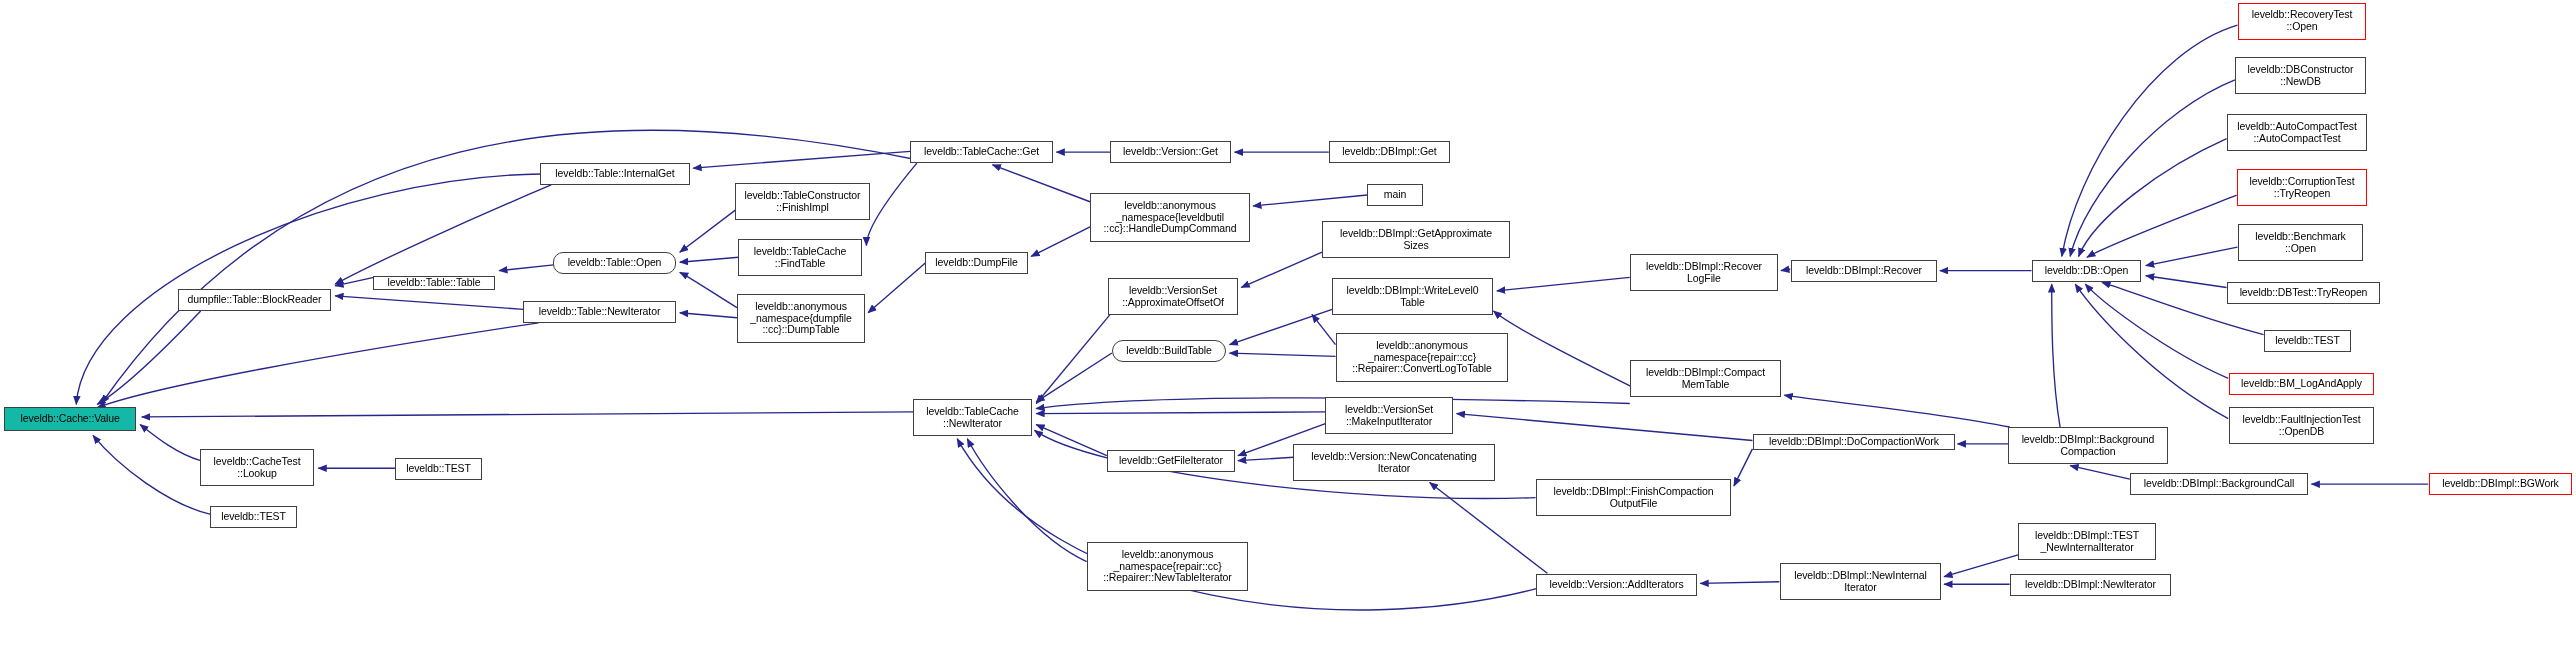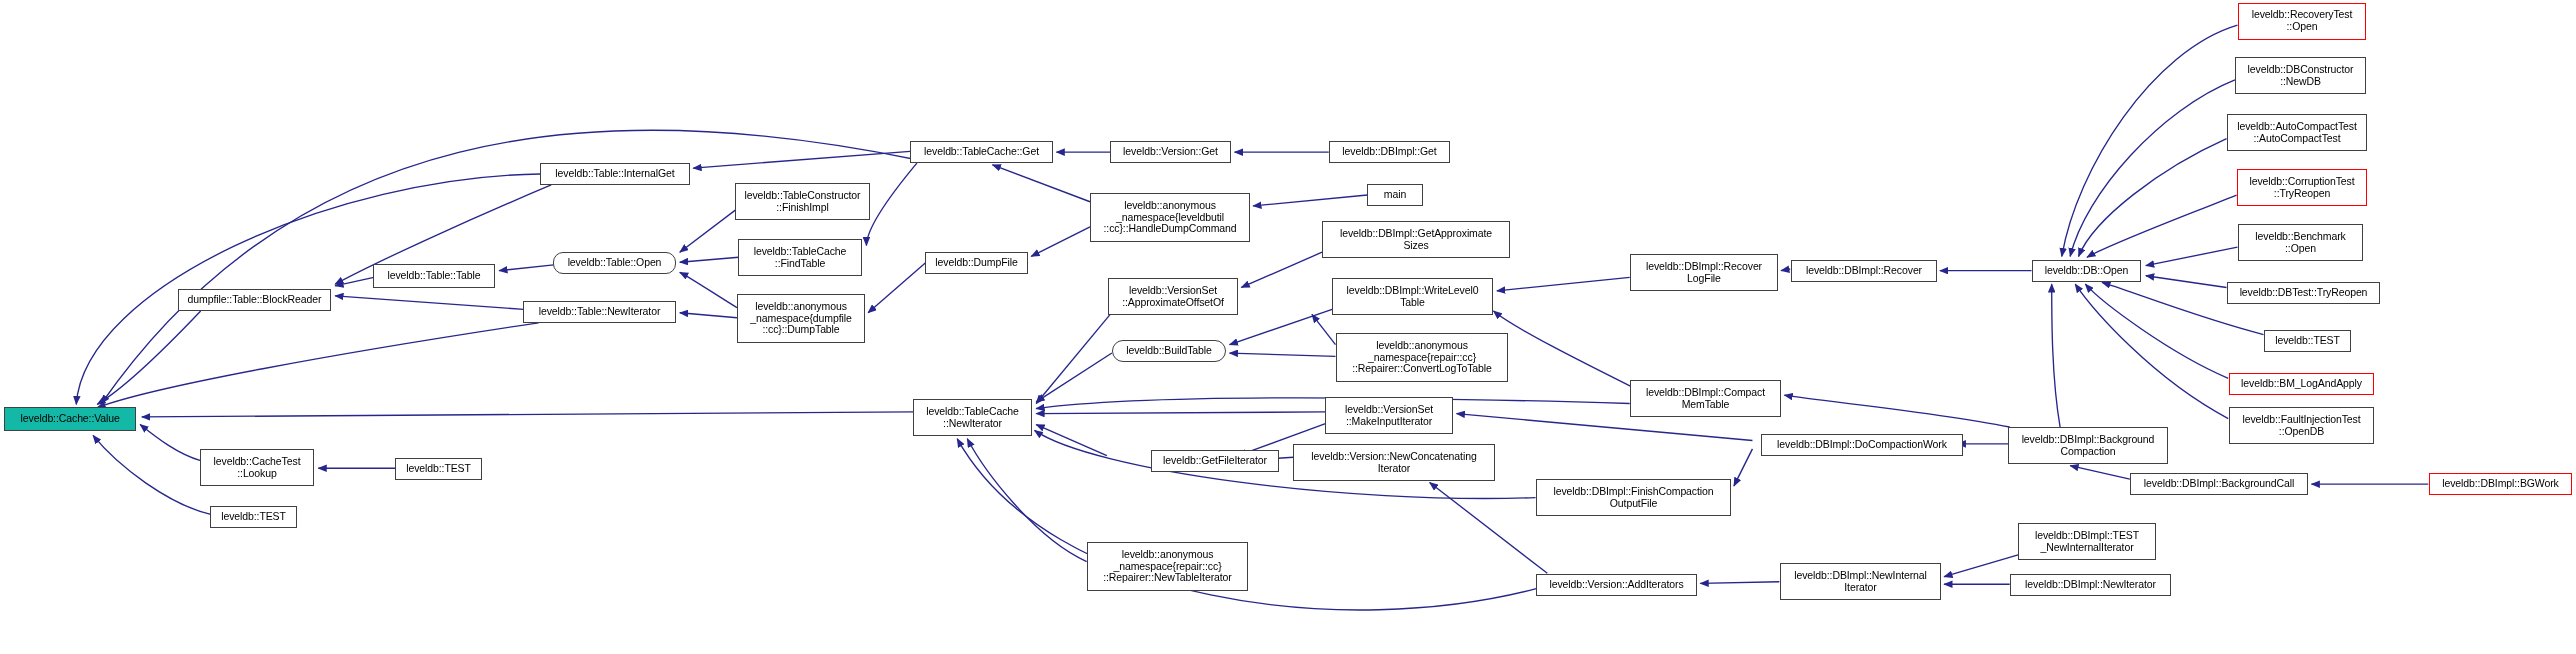--- a/index.html
+++ b/index.html
@@ -112,21 +112,21 @@
         <path d="M 1090,190 C 700,110 350,150 120,480" marker-end="url(#arrow)"></path>
       </g>
   </svg>
   <div id="node-layer">
       <div class="node root" style="left: 4.2px; top: 407px; width: 132px; height: 24.4px;">leveldb::Cache::Value</div>
       <div class="node" style="left: 200px; top: 449px; width: 114px; height: 37px;">leveldb::CacheTest
 ::Lookup</div>
       <div class="node" style="left: 395px; top: 458px; width: 87px; height: 22px;">leveldb::TEST</div>
       <div class="node" style="left: 210px; top: 506px; width: 87px; height: 22px;">leveldb::TEST</div>
       <div class="node" style="left: 178px; top: 289px; width: 153px; height: 22px;">dumpfile::Table::BlockReader</div>
-      <div class="node" style="left: 373px; top: 264px; width: 122px; height: 24px;">leveldb::Table::Table</div>
+      <div class="node" style="left: 373px; top: 276px; width: 122px; height: 14px;">leveldb::Table::Table</div>
       <div class="node" style="left: 540px; top: 163px; width: 150px; height: 22px;">leveldb::Table::InternalGet</div>
       <div class="node" style="left: 553px; top: 252px; width: 123px; height: 22px; border-radius: 10px;">leveldb::Table::Open</div>
       <div class="node" style="left: 523px; top: 301px; width: 153px; height: 22px;">leveldb::Table::NewIterator</div>
       <div class="node" style="left: 735px; top: 183px; width: 135px; height: 37px;">leveldb::TableConstructor
 ::FinishImpl</div>
       <div class="node" style="left: 738px; top: 239px; width: 124px; height: 37px;">leveldb::TableCache
 ::FindTable</div>
       <div class="node" style="left: 737px; top: 294px; width: 128px; height: 49px;">leveldb::anonymous
 _namespace{dumpfile
 ::cc}::DumpTable</div>
@@ -143,36 +143,36 @@
       <div class="node" style="left: 1108px; top: 278px; width: 130px; height: 37px;">leveldb::VersionSet
 ::ApproximateOffsetOf</div>
       <div class="node" style="left: 1332px; top: 278px; width: 161px; height: 37px;">leveldb::DBImpl::WriteLevel0
 Table</div>
       <div class="node" style="left: 1112px; top: 340px; width: 114px; height: 22px; border-radius: 11px;">leveldb::BuildTable</div>
       <div class="node" style="left: 1336px; top: 333px; width: 172px; height: 49px;">leveldb::anonymous
 _namespace{repair::cc}
 ::Repairer::ConvertLogToTable</div>
       <div class="node" style="left: 1630px; top: 254px; width: 148px; height: 37px;">leveldb::DBImpl::Recover
 LogFile</div>
-      <div class="node" style="left: 1630px; top: 380px; width: 151px; height: 37px;">leveldb::DBImpl::Compact
+      <div class="node" style="left: 1630px; top: 360px; width: 151px; height: 37px;">leveldb::DBImpl::Compact
 MemTable</div>
       <div class="node" style="left: 913px; top: 399px; width: 119px; height: 37px;">leveldb::TableCache
 ::NewIterator</div>
       <div class="node" style="left: 1325px; top: 397px; width: 128px; height: 37px;">leveldb::VersionSet
 ::MakeInputIterator</div>
-      <div class="node" style="left: 1107px; top: 450px; width: 128px; height: 22px; margin-left: 44px;">leveldb::GetFileIterator</div>
+      <div class="node" style="left: 1107px; top: 450px; width: 128px; height: 22px;">leveldb::GetFileIterator</div>
       <div class="node" style="left: 1293px; top: 444px; width: 202px; height: 37px;">leveldb::Version::NewConcatenating
 Iterator</div>
       <div class="node" style="left: 1536px; top: 479px; width: 195px; height: 37px;">leveldb::DBImpl::FinishCompaction
 OutputFile</div>
       <div class="node" style="left: 1087px; top: 542px; width: 161px; height: 49px;">leveldb::anonymous
 _namespace{repair::cc}
 ::Repairer::NewTableIterator</div>
       <div class="node" style="left: 1536px; top: 574px; width: 161px; height: 22px;">leveldb::Version::AddIterators</div>
-      <div class="node" style="left: 1753px; top: 434px; width: 202px; height: 22px; margin-left: 8px;">leveldb::DBImpl::DoCompactionWork</div>
+      <div class="node" style="left: 1753px; top: 434px; width: 202px; height: 16px;">leveldb::DBImpl::DoCompactionWork</div>
       <div class="node" style="left: 2008px; top: 427px; width: 160px; height: 37px;">leveldb::DBImpl::Background
 Compaction</div>
       <div class="node" style="left: 2130px; top: 473px; width: 178px; height: 22px;">leveldb::DBImpl::BackgroundCall</div>
       <div class="node hl" style="left: 2429px; top: 473px; width: 143px; height: 22px;">leveldb::DBImpl::BGWork</div>
       <div class="node" style="left: 1780px; top: 563px; width: 161px; height: 37px;">leveldb::DBImpl::NewInternal
 Iterator</div>
       <div class="node" style="left: 2018px; top: 523px; width: 138px; height: 37px;">leveldb::DBImpl::TEST
 _NewInternalIterator</div>
       <div class="node" style="left: 2010px; top: 574px; width: 161px; height: 22px;">leveldb::DBImpl::NewIterator</div>
       <div class="node" style="left: 1791px; top: 260px; width: 146px; height: 22px;">leveldb::DBImpl::Recover</div>

